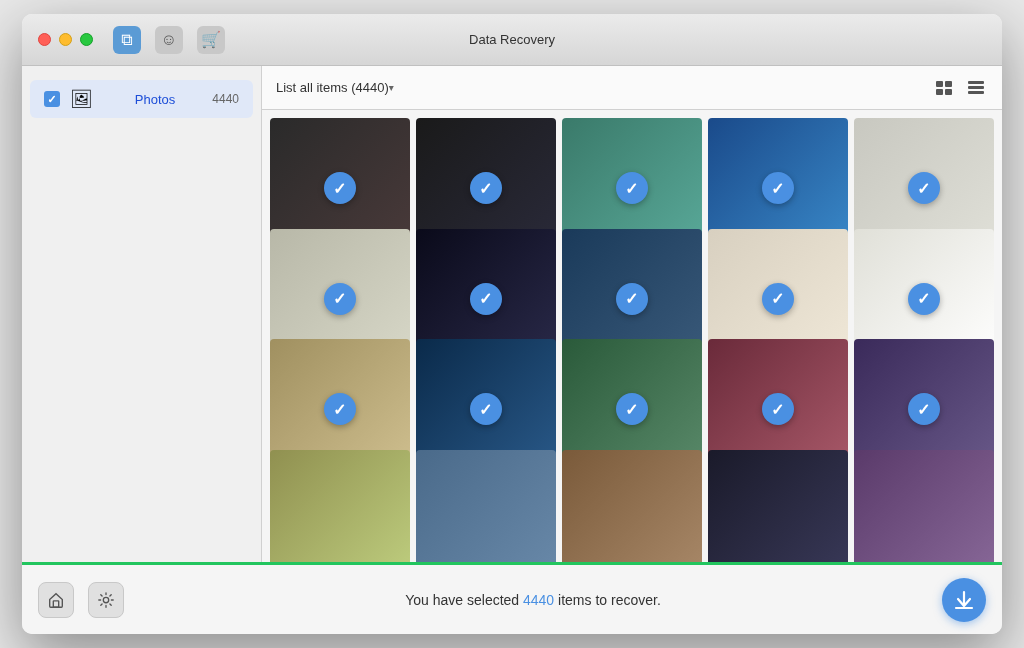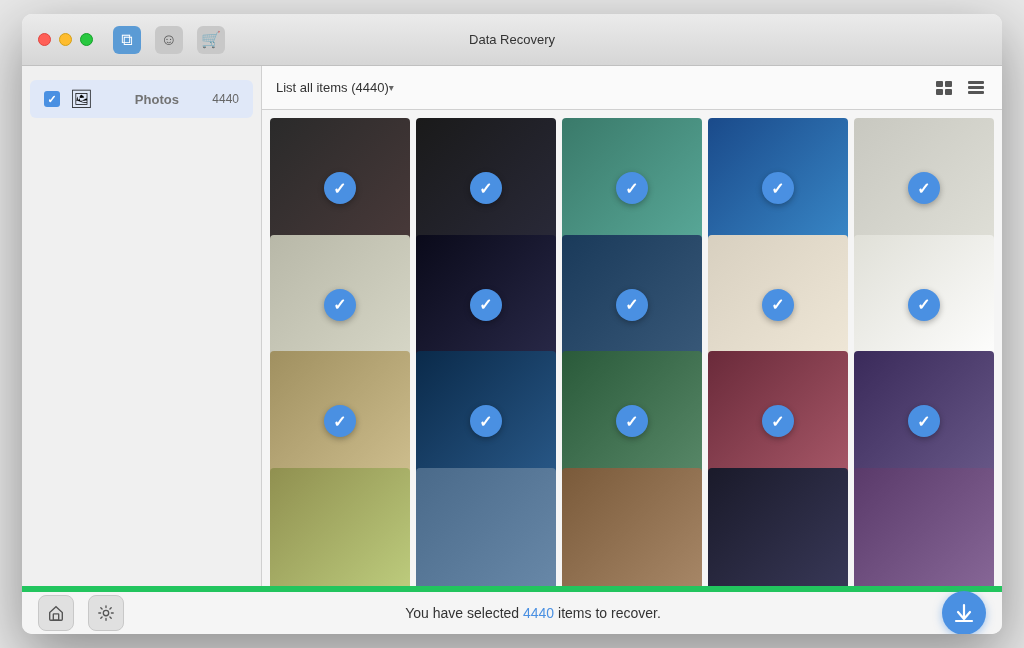--- a/index.html
+++ b/index.html
@@ -111,22 +111,22 @@
     }
     .sidebar-item-checkbox::after {
       content: '✓';
       color: white;
       font-size: 11px;
       font-weight: bold;
     }
     .sidebar-label {
       flex: 1;
       font-size: 13px;
-      color: #737373;
-      font-weight: 700;
+      color: #1d4ed8;
+      font-weight: 400;
       padding-left: 32px;
     }
     .sidebar-count {
       font-size: 12px;
       color: #666;
     }
     
     .content {
       flex: 1;
       display: flex;
@@ -216,23 +216,23 @@
       align-items: center;
       justify-content: center;
       font-size: 9px;
       color: rgba(255,255,255,0.7);
       text-align: center;
       padding: 4px;
       line-height: 1.3;
     }
     
     .bottombar {
-      height: 48px;
+      height: 72px;
       background: #f5f5f5;
-      border-top: 6px solid #22c55e;
+      border-top: 3px solid #22c55e;
       display: flex;
       align-items: center;
       padding: 16px 16px;
       justify-content: space-between;
     }
     .bottom-left-icons {
       display: flex;
       gap: 14px;
     }
     .bottom-icon {

